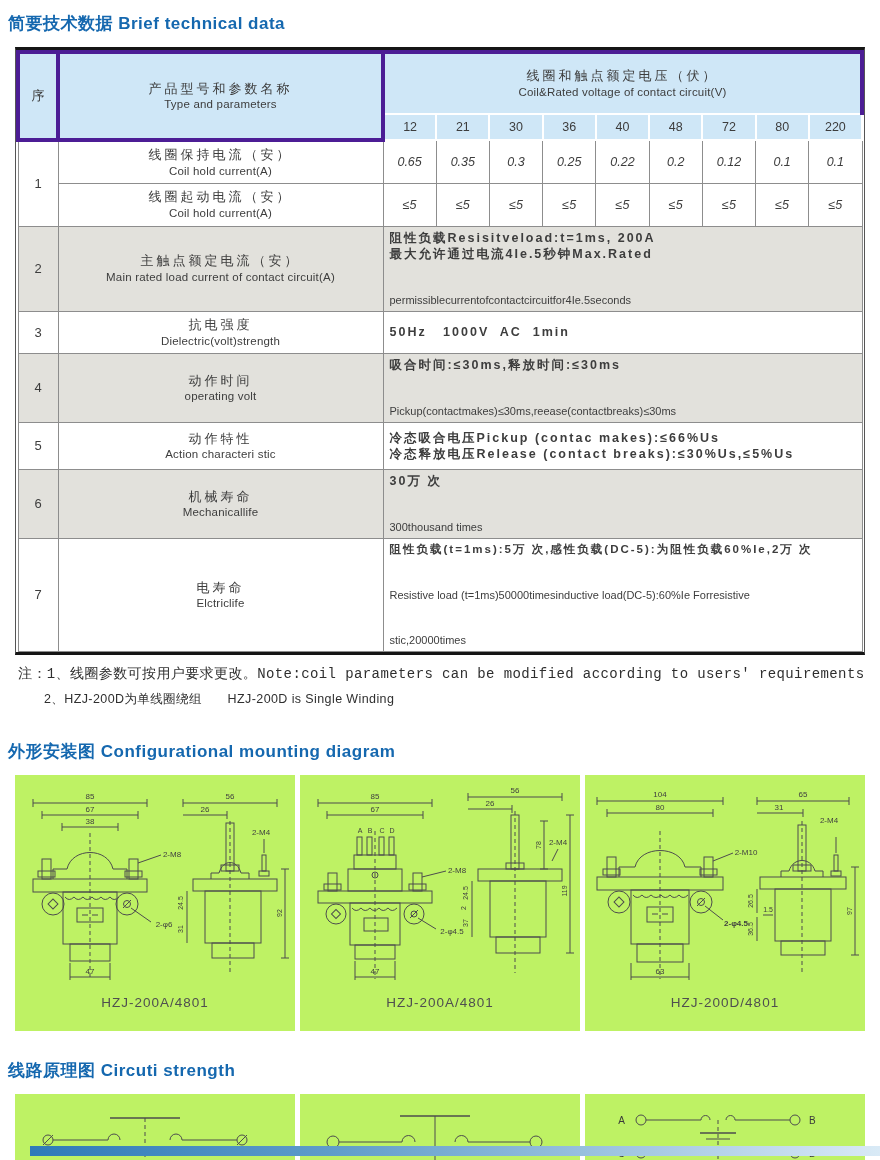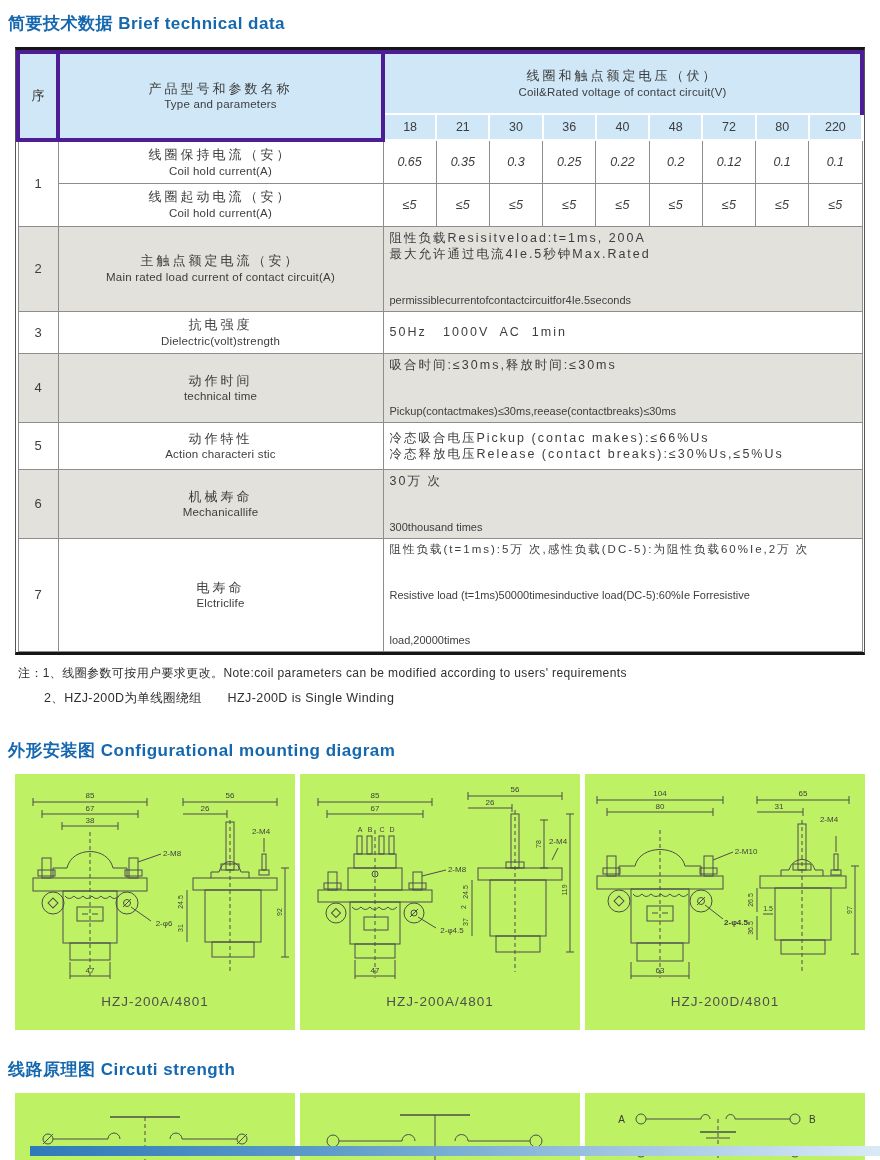--- a/index.html
+++ b/index.html
@@ -14,30 +14,30 @@
   .dtable td { border: 1px solid #8d8d8d; text-align: center; vertical-align: middle; color: #3d3d3d; }
   .dtable td.hcell { background: #cfe7f7; border: 4px solid #4c1d95; }
   .dtable td.vcell { background: #cfe7f7; border: 2px solid #fff; font-size: 12.5px; height: 26px; }
   .dtable td.vtop  { border-bottom: 2px solid #fff; }
   td.seqcol { width: 40px; font-size: 13px; }
   td.paramcol { width: 325px; }
   .zh { font-size: 13px; letter-spacing: 3px; line-height: 1.35; }
   .en { font-size: 11.5px; letter-spacing: 0.2px; line-height: 1.3; }
   .val { font-size: 12.5px; font-style: italic; }
   td.rcontent { text-align: left; padding: 3px 6px; }
-  .rcontent .line-zh { font-size: 12.5px; letter-spacing: 2px; line-height: 1.3; white-space: pre-wrap; }
+  .rcontent .line-zh { font-size: 12.5px; letter-spacing: 2px; line-height: 1.3; white-space: pre-wrap; font-weight: bold; }
   .rcontent .line-en { font-size: 11px;   letter-spacing: 0; line-height: 1.25; white-space: pre-wrap; margin-top: 32px; }
   tr.gray td { background: #e2e1dc; }
   tr.rowh43 td { height: 43px; } tr.rowh54 td { height: 54px; } tr.rowh42 td { height: 42px; }
   tr.rowh46 td { height: 46px; } tr.rowh47 td { height: 47px; } tr.rowh44 td { height: 44px; }
   tr.rowh48 td { height: 48px; } tr.hdr td { height: 62px; }
   .boldlabel .zh, .boldlabel .en { font-weight: normal; }
 
   .notes { margin: 10px 0 0 18px; color: #2f2f2f; }
-  .notes .n1 { font-size: 12px; letter-spacing: 0.4px; }
+  .notes .n1 { font-size: 14px; letter-spacing: 0.4px; font-family: Liberation Mono, monospace; }
   .notes .n2 { font-size: 12.5px; margin-top: 8px; padding-left: 26px; letter-spacing: 0.4px; }
 
   .h2m { margin-top: 32px; }
   .h3m { margin-top: 28px; }
 
   .panelrow { display: flex; margin: 10px 15px 0 15px; gap: 5px; }
   .panel { background: #bef264; width: 280px; display: flex; flex-direction: column; align-items: center; }
   .panel.mount { height: 256px; padding-top: 6px; }
   .panel.circ  { height: 193px; padding-top: 4px; }
   .caption { color: #4f4f4f; font-size: 13.5px; letter-spacing: 1px; margin-top: 2px; }
@@ -82,21 +82,21 @@
       <td class="hcell paramcol" rowspan="2">
         <div class="zh">产品型号和参数名称</div>
         <div class="en">Type and parameters</div>
       </td>
       <td class="hcell vtop" colspan="9">
         <div class="zh">线圈和触点额定电压（伏）</div>
         <div class="en">Coil&amp;Rated voltage of contact circuit(V)</div>
       </td>
     </tr>
     <tr>
-      <td class="vcell">18</td>
+      <td class="vcell">12</td>
       <td class="vcell">21</td>
       <td class="vcell">30</td>
       <td class="vcell">36</td>
       <td class="vcell">40</td>
       <td class="vcell">48</td>
       <td class="vcell">72</td>
       <td class="vcell">80</td>
       <td class="vcell">220</td>
     </tr>
 
@@ -153,21 +153,21 @@
       </td>
       <td class="rcontent" colspan="9">
         <div class="line-zh">50Hz   1000V  AC  1min</div>
       </td>
     </tr>
 
     <tr class="gray rowh46">
       <td class="seqcol">4</td>
       <td>
         <div class="zh">动作时间</div>
-        <div class="en">technical time</div>
+        <div class="en">operating volt</div>
       </td>
       <td class="rcontent" colspan="9">
         <div class="line-zh">吸合时间:≤30ms,释放时间:≤30ms</div>
         <div class="line-en">Pickup(contactmakes)≤30ms,reease(contactbreaks)≤30ms</div>
       </td>
     </tr>
 
     <tr class="rowh47">
       <td class="seqcol">5</td>
       <td>
@@ -194,21 +194,21 @@
 
     <tr class="rowh48">
       <td class="seqcol">7</td>
       <td>
         <div class="zh">电寿命</div>
         <div class="en">Elctriclife</div>
       </td>
       <td class="rcontent" colspan="9">
         <div class="line-zh" style="font-size:11.5px">阻性负载(t=1ms):5万 次,感性负载(DC-5):为阻性负载60%Ie,2万 次</div>
         <div class="line-en">Resistive load (t=1ms)50000timesinductive load(DC-5):60%Ie Forresistive</div>
-        <div class="line-en">load,20000times</div>
+        <div class="line-en">stic,20000times</div>
       </td>
     </tr>
   </tbody>
       </table>
   </div>
 
   <div class="notes">
     <div class="n1">注：1、线圈参数可按用户要求更改。Note:coil parameters can be modified according to users' requirements</div>
     <div class="n2">2、HZJ-200D为单线圈绕组　　HZJ-200D is Single Winding</div>
   </div>

